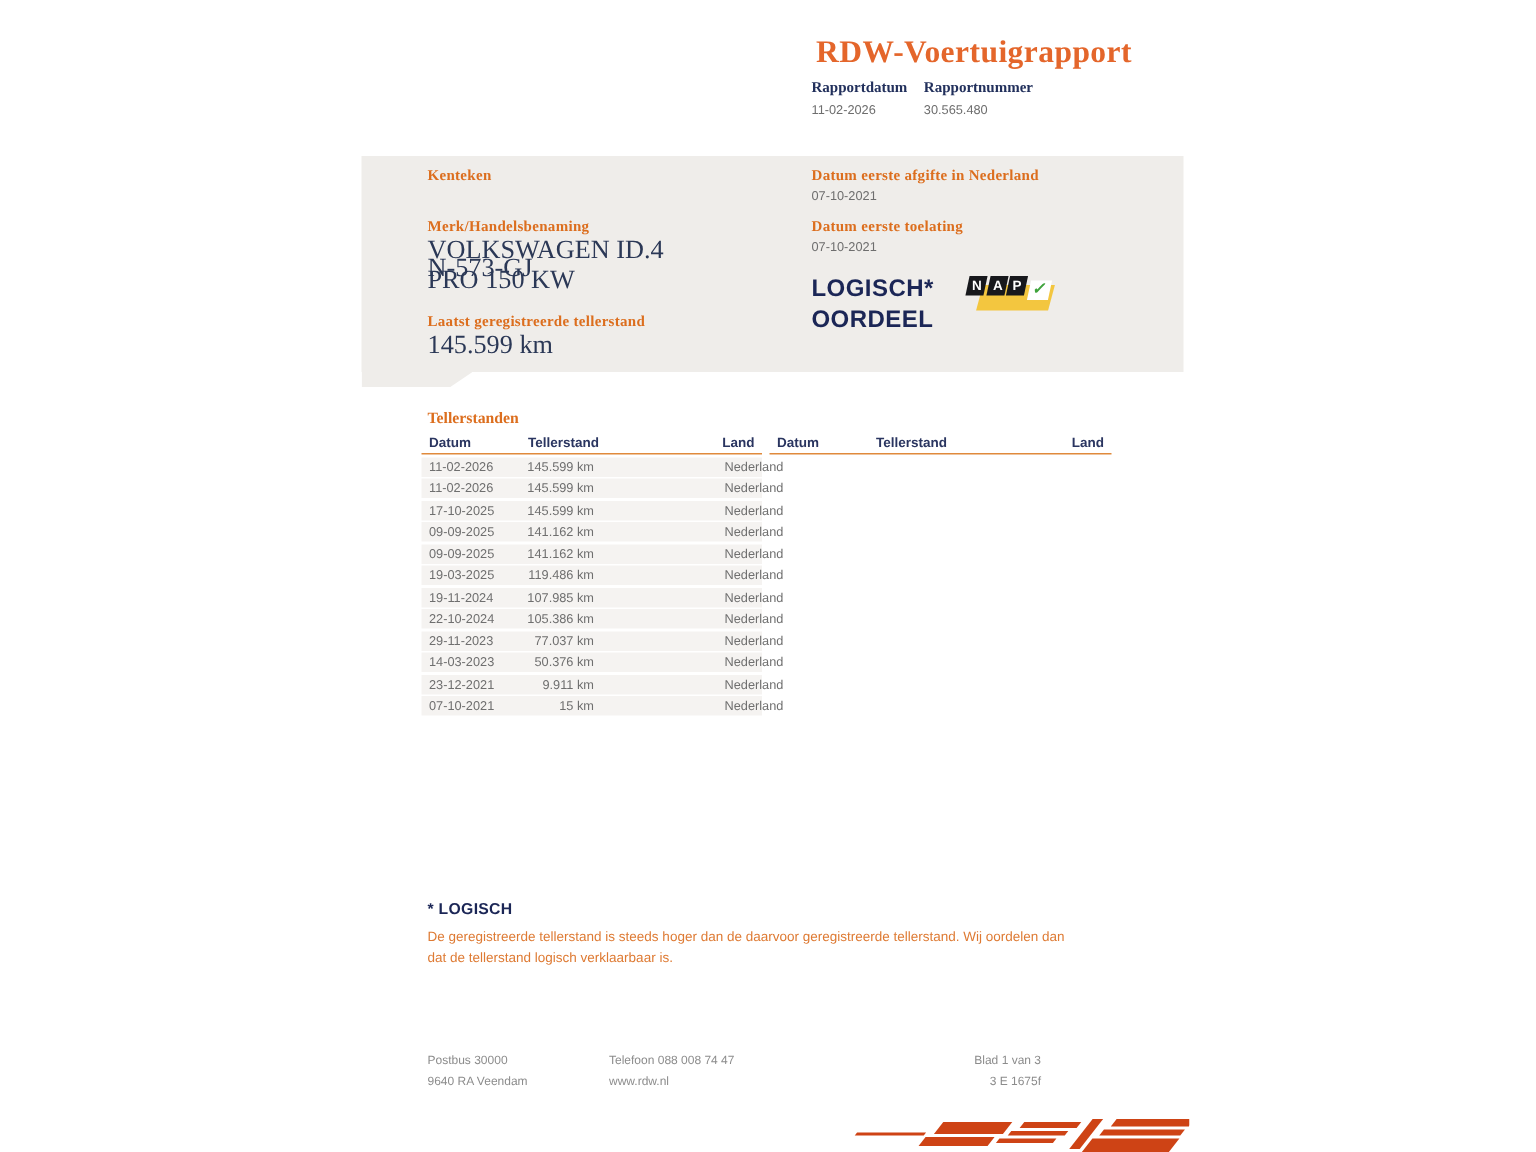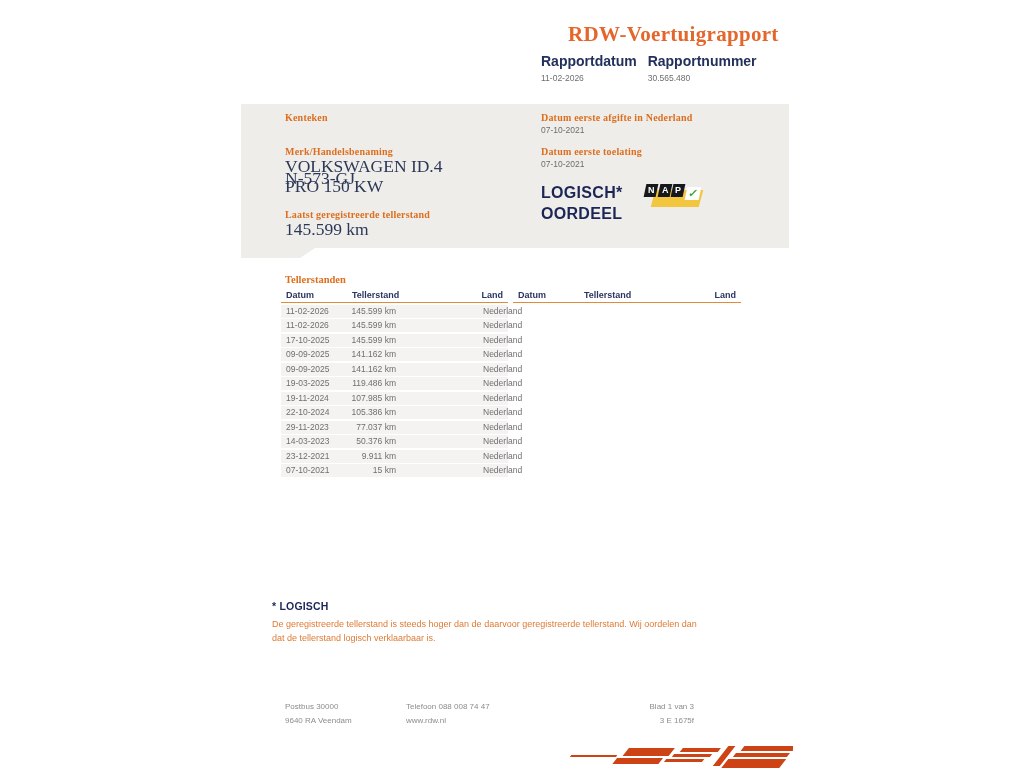--- a/index.html
+++ b/index.html
@@ -10,27 +10,27 @@
     font-family:"Liberation Sans", sans-serif;
   }
   
   .logo { position:absolute; left:260px; top:18px; width:130px; height:52px; }
   .logo-flag { position:absolute; left:0; top:4px; }
   .logo-text {
     position:absolute; left:77px; top:2px;
     font-family:"Liberation Serif", serif; font-size:29px; color:#1c3a66; letter-spacing:1px;
   }
   .report-title {
-    position:absolute; left:568px; top:22px;
+    position:absolute; left:544px; top:22px;
     font-family:"Liberation Serif", serif; font-weight:bold; font-size:21px;
     color:#e4662b; letter-spacing:0.3px;
   }
   .report-meta { position:absolute; left:541px; top:53px; display:flex; gap:11px; }
   .meta-label {
-    font-family:Liberation Sans, sans-serif; font-weight:bold; font-size:14px; color:#22305c;
+    font-family:Liberation Serif, serif; font-weight:bold; font-size:10px; color:#22305c;
   }
   .meta-value { font-size:8.5px; color:#6e6e6e; margin-top:4px; }
   
   .vehicle-box {
     position:absolute; left:241px; top:104px; width:548px; height:144px;
     background:#efedea;
   }
   .vehicle-box::after {
     content:""; position:absolute; left:0; top:144px; width:74px; height:10px;
     background:#efedea;
@@ -94,21 +94,21 @@
   }
   .ts-head .c2 { text-align:left; padding-left:4px; }
   .ts-head .c3 { text-align:right; }
   .ts-row {
     background:#f5f3f1; margin-top:1.5px;
     font-size:8.5px; color:#6f6f6f;
   }
   .ts-row .c2 { text-align:right; padding-right:62px; }
   .ts-row .c3 { text-align:right;margin-left:25px; }
   
-  .footnote { position:absolute; left:272px; top:600px; width:430px; }
+  .footnote { position:absolute; left:285px; top:600px; width:430px; }
   .footnote-title { font-weight:bold; font-size:10.5px; color:#1b2656; letter-spacing:0.2px; }
   .footnote-text  { margin-top:5px; font-size:9px; line-height:14px; color:#de7a33; }
   
   .footer-col { position:absolute; font-size:8px; color:#8c8c8c; line-height:14px; }
   .footer-left  { left:285px; top:700px; }
   .footer-mid   { left:406px; top:700px; }
   .footer-right { left:564px; top:700px; width:130px; text-align:right; }
   .footer-link { color:#8c8c8c; text-decoration:none; }
   
   .bottom-swoosh { position:absolute; left:548px; top:744px; width:245px; height:24px; overflow:hidden; }

